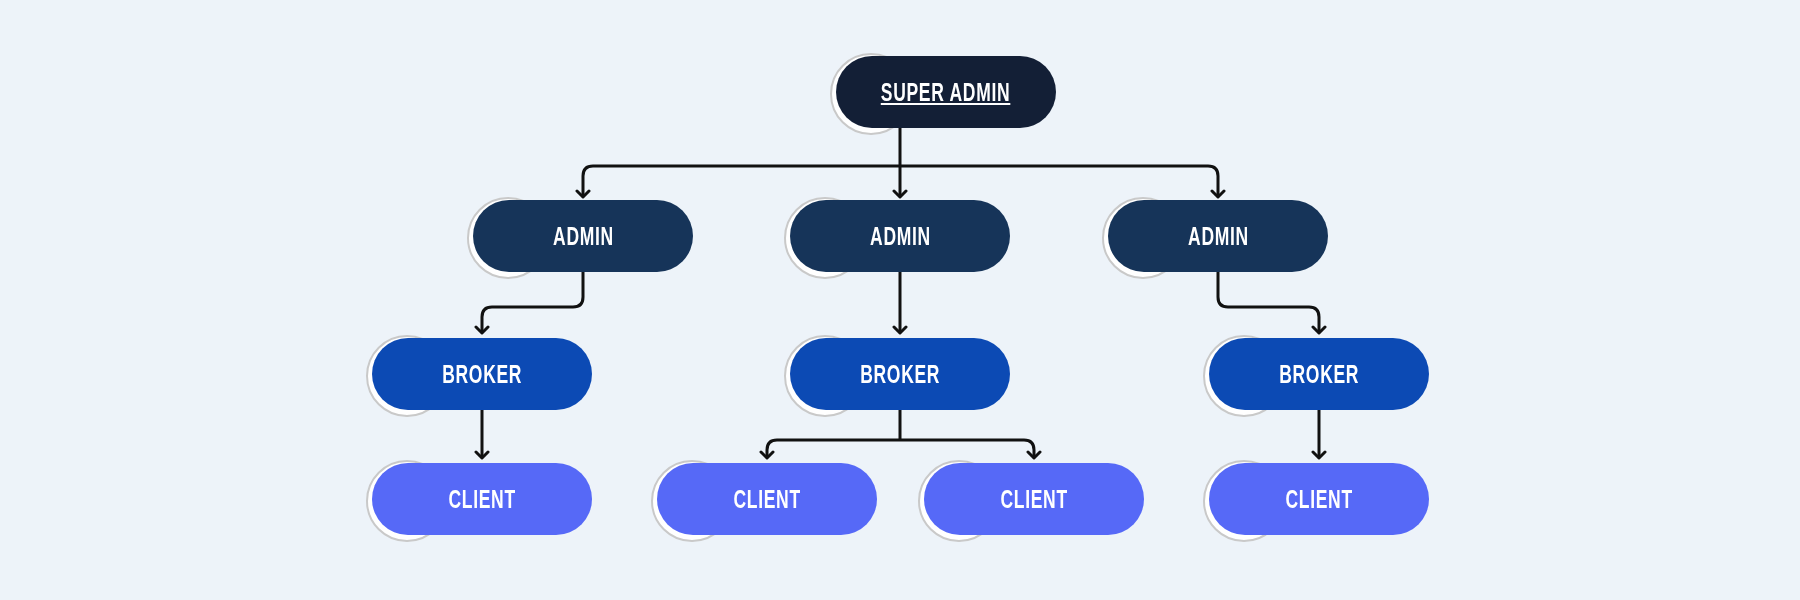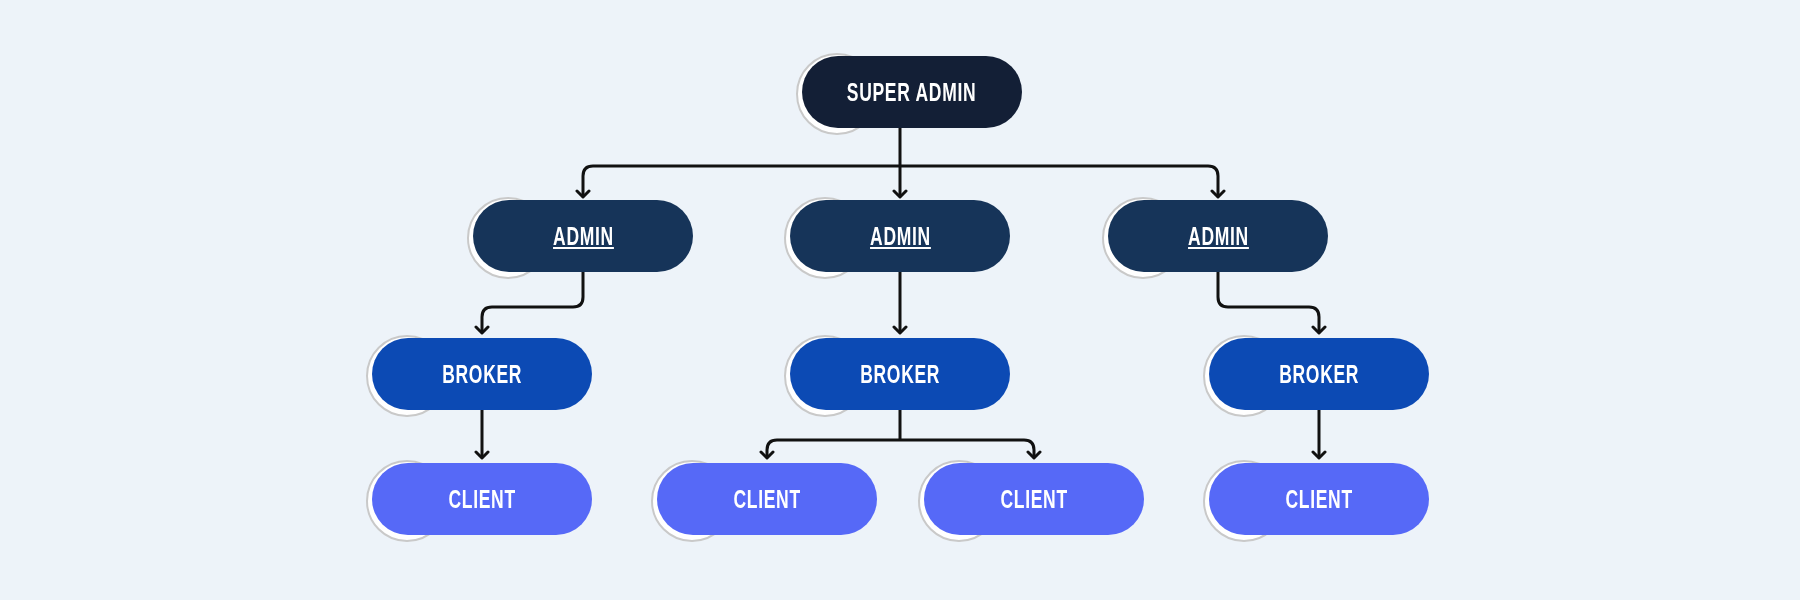--- a/index.html
+++ b/index.html
@@ -61,26 +61,26 @@
   }
   .node .label{
     display:inline-block;
     font-size:25px;
     font-weight:700;
     letter-spacing:1px;
     white-space:nowrap;
     transform:scaleX(0.7);
   }
   .role-super  {background:var(--c-super);}
-  .role-admin  {background:var(--c-admin);text-decoration:underline;}
+  .role-admin  {background:var(--c-admin);}
   .role-broker {background:var(--c-broker);justify-content:center;}
   .role-client {background:var(--c-client);}
 
   
-  .n-super    {left:802px; top:56px;}
+  .n-super    {left:836px; top:56px;text-decoration:underline;}
   .n-admin-l  {left:473px; top:200px;}
   .n-admin-m  {left:790px; top:200px;}
   .n-admin-r  {left:1108px;top:200px;}
   .n-broker-l {left:372px; top:338px;}
   .n-broker-m {left:790px; top:338px;}
   .n-broker-r {left:1209px;top:338px;}
   .n-client-l {left:372px; top:463px;}
   .n-client-ml{left:657px; top:463px;}
   .n-client-mr{left:924px; top:463px;}
   .n-client-r {left:1209px;top:463px;}

